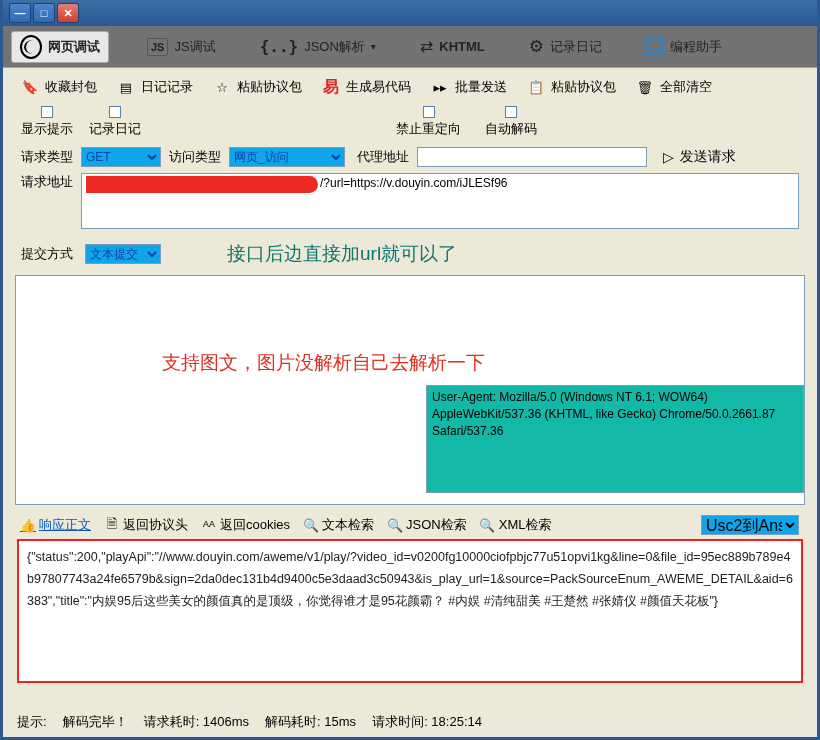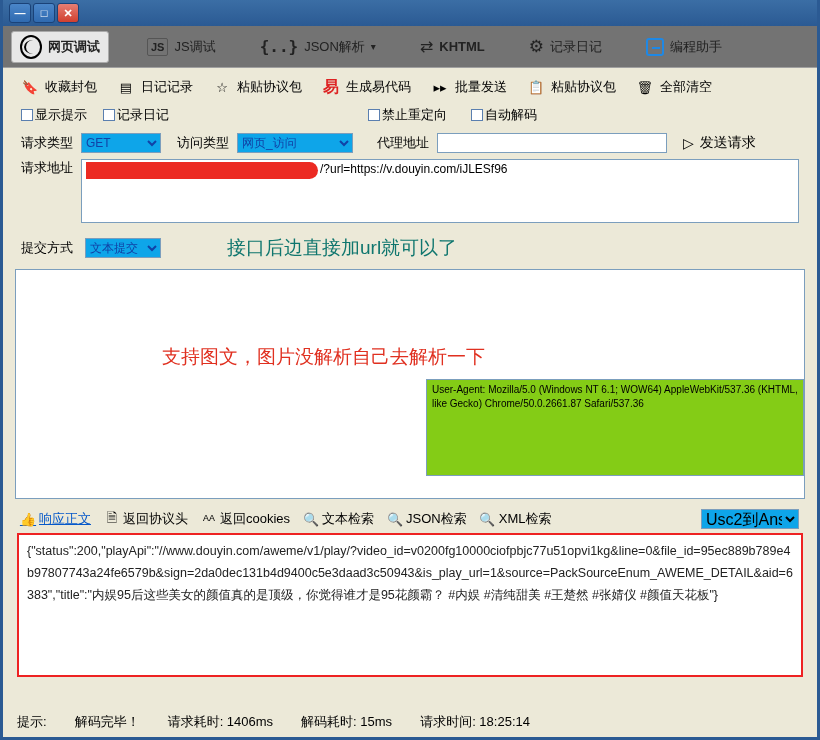--- a/index.html
+++ b/index.html
@@ -20,48 +20,48 @@
 .braces { font-family: monospace; font-weight: bold; font-size: 16px; }
 .socket-icon { font-size: 16px; }
 .gear-icon { font-size: 17px; }
 .assist-icon { width:18px; height:18px; border:2px solid #1e88e5; border-radius:3px; position:relative; }
 .assist-icon::before { content:""; position:absolute; left:4px; top:7px; width:8px; height:2px; background:#1e88e5; }
 .toolbar2 { display: flex; align-items: center; gap: 20px; padding: 10px 18px 8px; font-size: 13px; }
 .tb2-item { display: flex; align-items: center; gap: 6px; cursor: pointer; }
 .tb2-icon { width: 18px; height: 18px; display: inline-flex; align-items: center; justify-content: center; }
 .yi { color: #d22; font-weight: bold; font-size: 16px; }
 .options-row { display: flex; align-items: center; gap: 16px; padding: 2px 18px 6px; font-size: 13px; }
-.options-row label { display: flex; align-items: center; gap: 2px; }
+.options-row label { display: flex; align-items: center; gap: 2px; flex-direction: column; }
 .chk { width: 12px; height: 12px; border: 1px solid #5a7fb0; background: #fff; display: inline-block; }
 .form-row { display: flex; align-items: center; gap: 8px; padding: 3px 18px; font-size: 13px; }
 .form-label { min-width: 52px; }
 select { font-size: 12px; border: 1px solid #7b9ebd; height: 20px; background: #0ea5e9; }
 .sel-get { width: 80px; color: #1142a6; }
 .sel-access { width: 116px; color: #1142a6; }
 input[type=text] { font-size: 12px; border: 1px solid #7b9ebd; height: 20px; padding: 0 4px; background:#fff; }
 .proxy-input { width: 230px; }
 .send-btn { display: flex; align-items: center; gap: 6px; cursor: pointer; font-size: 14px; margin-left: 8px; }
 .send-arrow { font-size: 14px; }
 .url-row { display: flex; align-items: flex-start; gap: 8px; padding: 3px 18px 0; font-size: 13px; }
-.url-box { flex: 1; border: 1px solid #7b9ebd; background: #fff; height: 64px; position: relative; font-size: 12px; padding: 2px 4px; display:flex; }
+.url-box { flex: 1; border: 1px solid #7b9ebd; background: #fff; height: 56px; position: relative; font-size: 12px; padding: 2px 4px; display:flex; }
 .red-block { background: #ec2a22; height: 17px; width: 232px; display:inline-block; border-radius:0 9px 9px 0; }
 .url-text { padding-left: 2px; }
 .submit-row { display: flex; align-items: center; gap: 12px; padding: 12px 18px 4px; font-size: 13px; }
 .sel-text { width: 76px; color: #1142a6; }
 .anno-1 { color: #0f766e; font-size: 19px; margin-left: 54px; }
 .big-panel { margin: 4px 12px 0; border: 1px solid #7b9ebd; background: #fff; height: 230px; position: relative; }
 .anno-2 { color: #e03020; font-size: 19px; position: absolute; top: 74px; left: 146px; }
-.ua-box { position: absolute; right: 0; top: 109px; width: 378px; height: 97px; border: 1px solid #7b9ebd; background: #84cc16; font-size: 10px; padding: 3px 5px; line-height: 1.4; }
+.ua-box { position: absolute; right: 0; top: 109px; width: 378px; height: 108px; border: 1px solid #7b9ebd; background: #14b8a6; font-size: 12px; padding: 3px 5px; line-height: 1.4; }
 .tabs-row { display: flex; align-items: center; padding: 10px 18px 2px; gap: 14px; font-size: 13px; }
 .tab { display: flex; align-items: center; gap: 4px; cursor: pointer; }
 .tab.active { color: #0658c9; text-decoration: underline; }
 .tab-icon { width: 14px; height: 14px; display:inline-flex; align-items:center; justify-content:center; }
 .enc-select { width: 98px; font-size: 16px; margin-left: auto; }
 .resp-panel { margin: 2px 14px 0; border: 2px solid #e22; background: #fff; height: 144px; padding: 6px 8px; font-size: 12.5px; line-height: 1.75; word-break: break-all; color:#222; }
-.statusbar { position: absolute; bottom: 4px; left: 4px; right: 4px; font-size: 13px; padding: 2px 10px; display: flex; gap: 28px; }
+.statusbar { position: absolute; bottom: 4px; left: 4px; right: 4px; font-size: 13px; padding: 2px 10px; display: flex; gap: 16px; }
 .app-border { border: 3px solid #2b5a93; border-top: none; width: 820px; height: 740px; position: relative; background: #ece9d8; }
 </style>
 </head>
 <body>
 
 <div class="app-border">
 
 <div class="titlebar">
   <div class="win-btn win-min">—</div>
   <div class="win-btn win-max">□</div>
@@ -145,23 +145,23 @@
       </label>
   <label style="margin-right:262px">
         <span class="chk"></span>
         <span>自动解码</span>
       </label>
 </div>
 
 <div class="form-row">
   <span class="form-label">请求类型</span>
   <select class="sel-get"><option>GET</option></select>
-  <span class="form-label" style="margin-left:8px">访问类型</span>
+  <span class="form-label" style="">访问类型</span>
   <select class="sel-access"><option>网页_访问</option></select>
-  <span class="form-label" style="min-width:auto;margin-left:16px">代理地址</span>
+  <span class="form-label" style="min-width:auto;margin-left:4px">代理地址</span>
   <input type="text" class="proxy-input" value="" style="">
   <div class="send-btn">
     <span class="send-arrow">▷</span>
     <span>发送请求</span>
   </div>
 </div>
 
 <div class="url-row">
   <span class="form-label">请求地址</span>
   <div class="url-box">

